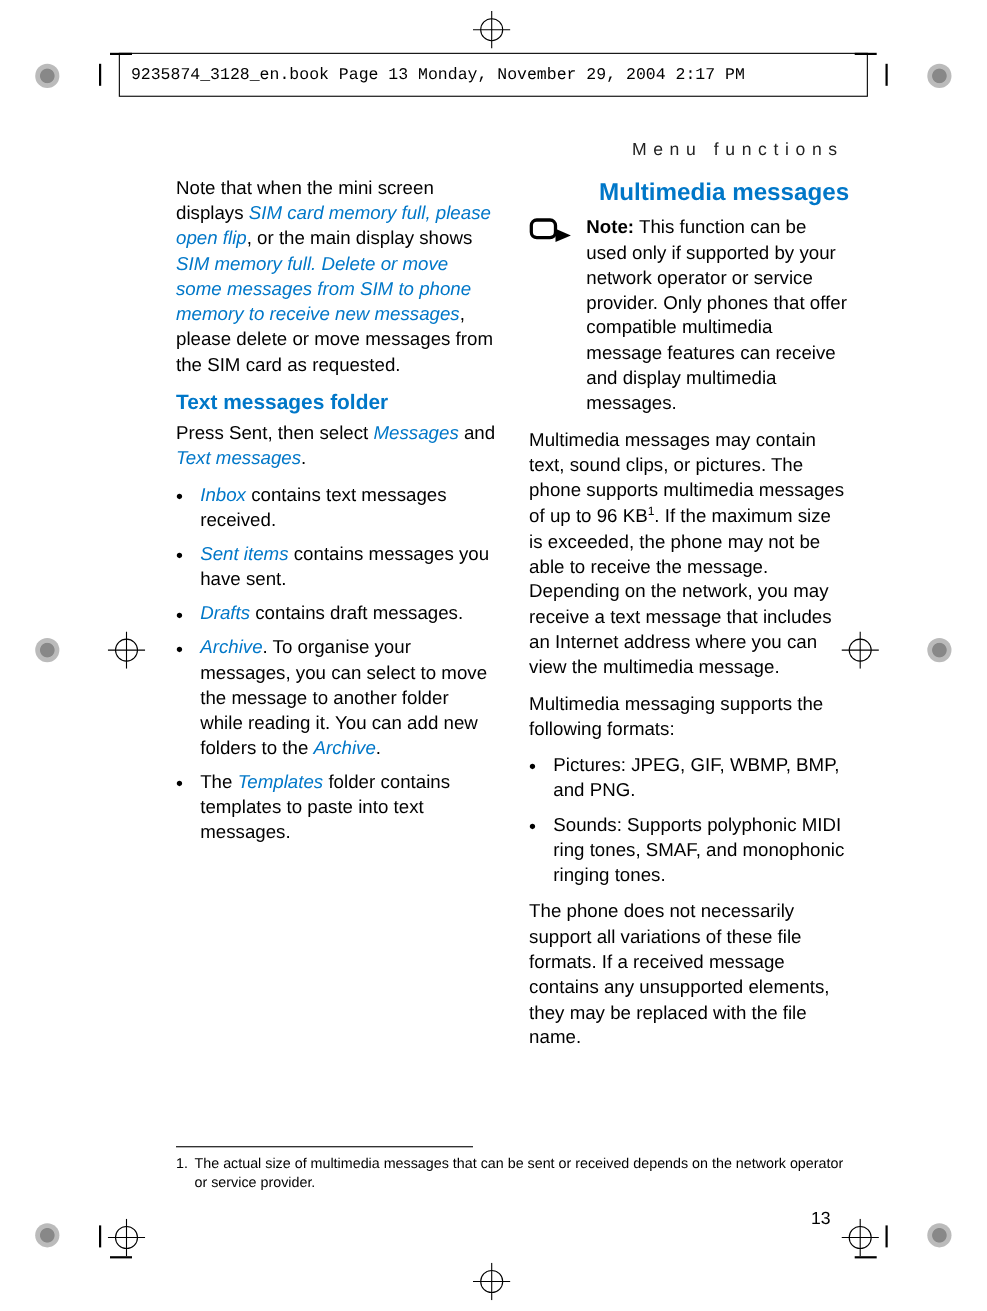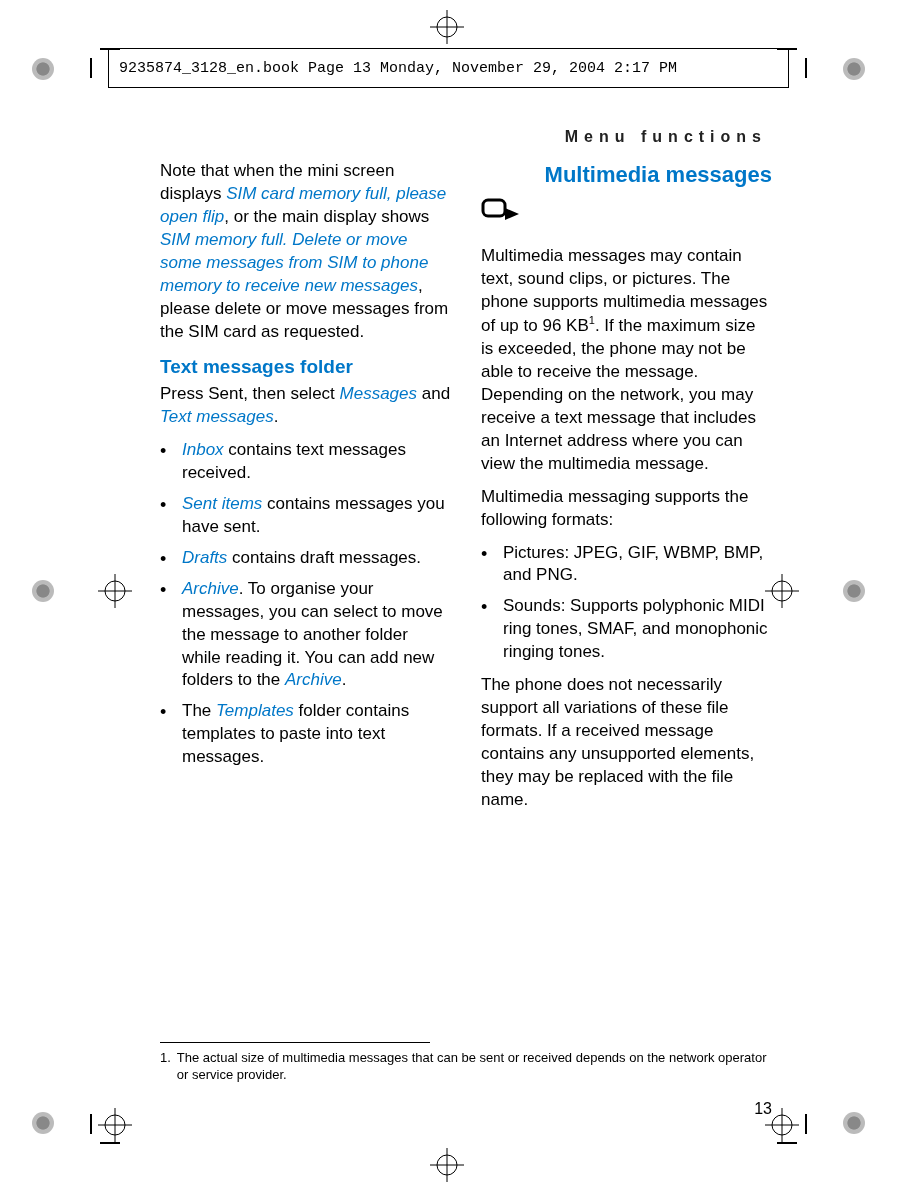--- a/index.html
+++ b/index.html
@@ -67,21 +67,21 @@
     font-family: "Courier New", monospace;
     font-size: 15px;
     box-sizing:border-box;
   }
 
   .running-head {
     position:absolute;
     top: 128px; right: 130px;
     font-size: 16px;
     letter-spacing: 6px;
-    font-weight: 700;
+    font-weight: 400;
     color:#222;
   }
 
   .content {
     position:absolute;
     top: 160px;
     left: 160px;
     right: 125px;
     display:flex;
     gap: 30px;
@@ -150,21 +150,21 @@
     top: 1050px;
     font-size: 13px;
     line-height: 1.3;
     display:flex;
     gap:6px;
   }
   .footnote .num { flex:0 0 auto; }
 
   .page-number {
     position:absolute;
-    right: 125px;
+    right: 142px;
     top: 1100px;
     font-size: 16px;
     font-weight: 500;
   }
   sup { font-size: 11px; vertical-align: super; }
 </style>
 </head>
 <body>
 
 <div class="page">
@@ -268,20 +268,23 @@
     <div class="col">
       <div class="h1blue">Multimedia messages</div>
 
       <div class="note-row">
         <div class="note-icon">
           <svg width="40" height="30" viewBox="0 0 40 30">
             <rect x="2" y="2" width="22" height="16" rx="5" ry="5" fill="none" stroke="#000" stroke-width="3"></rect>
             <polygon points="24,10 24,22 38,16" fill="#000"></polygon>
           </svg>
         </div>
+        <div>
+          <b>Note:</b><span> This function can be used only if supported by your network operator or service provider. Only phones that offer compatible multimedia message features can receive and display multimedia messages.</span>
+        </div>
       </div>
 
       <p>
         <span>Multimedia messages may contain text, sound clips, or pictures. The phone supports multimedia messages of up to 96 KB</span><sup>1</sup><span>. If the maximum size is exceeded, the phone may not be able to receive the message. Depending on the network, you may receive a text message that includes an Internet address where you can view the multimedia message.</span>
       </p>
 
       <p>Multimedia messaging supports the following formats:</p>
 
       <ul class="bullets">
         <li>Pictures: JPEG, GIF, WBMP, BMP, and PNG.</li>

